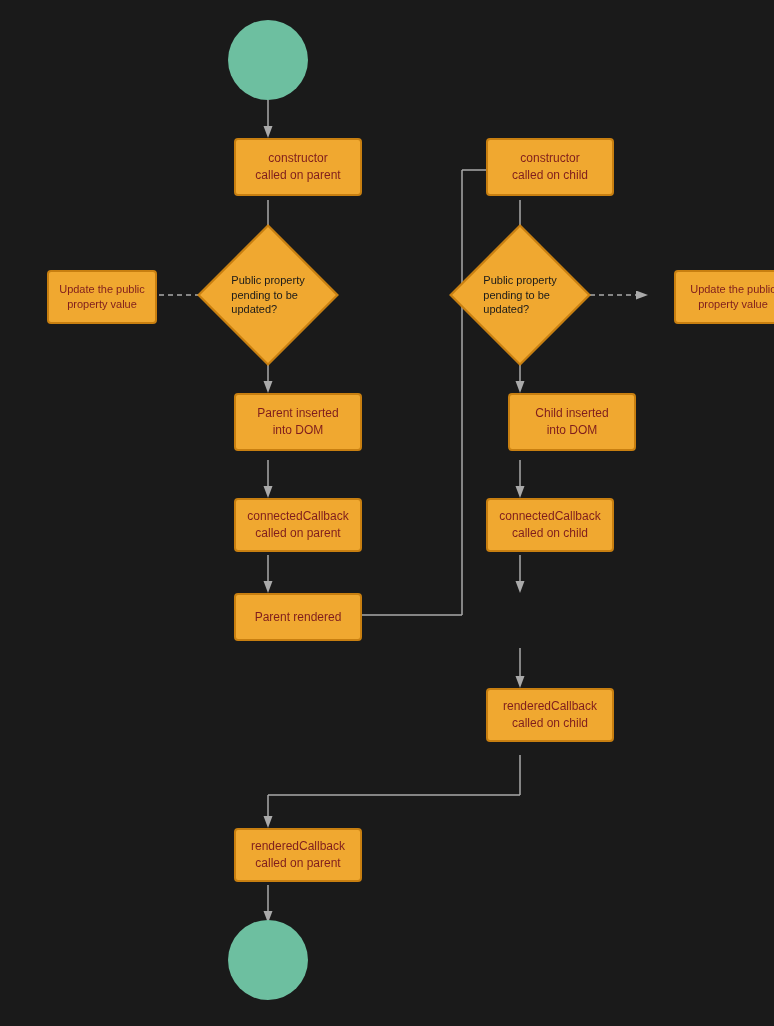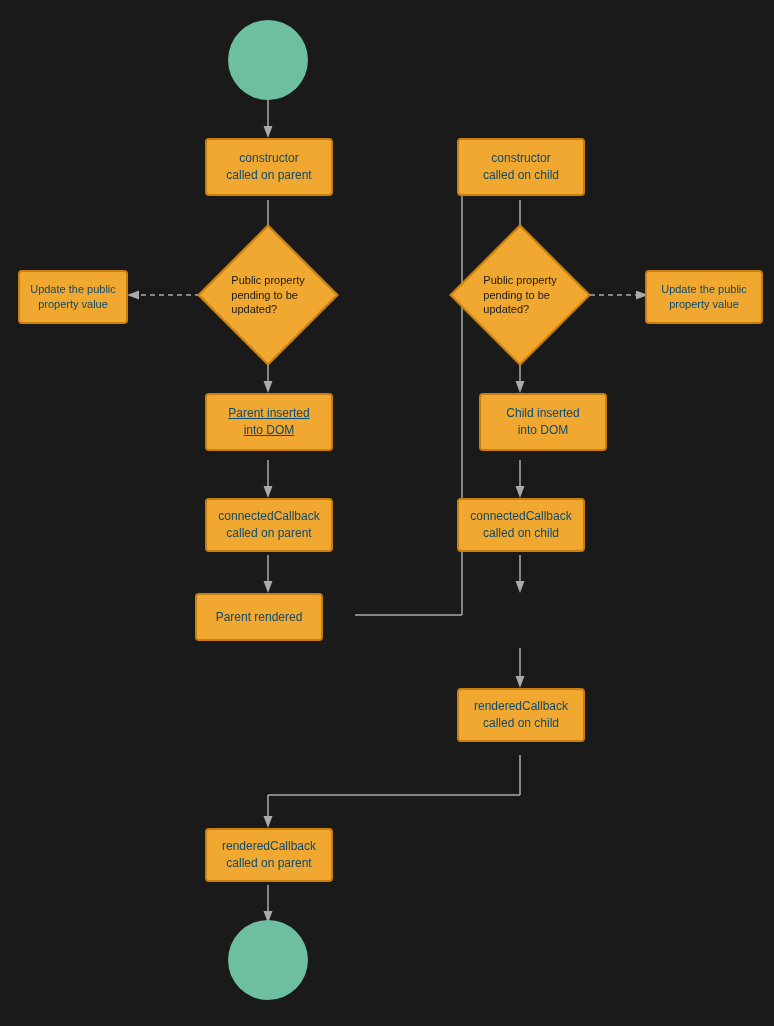--- a/index.html
+++ b/index.html
@@ -29,22 +29,23 @@
       height: 80px;
       border-radius: 50%;
       background: #6dbfa0;
     }
     .rect {
       background: #f0a830;
       border: 2px solid #c87f10;
       border-radius: 4px;
       padding: 8px 10px;
       font-size: 12px;
-      color: #0c4a6e;
+      color: #7f1d1d;
       line-height: 1.4;
+      margin-left: 29px;
     }
     .diamond-wrap {
       position: absolute;
       display: flex;
       align-items: center;
       justify-content: center;
     }
     .diamond {
       width: 100px;
       height: 100px;
@@ -134,31 +135,31 @@
     <span class="diamond-text" style="white-space:pre-line; font-size:11px;">Public property
 pending to be
 updated?</span>
   </div>
 
   <div class="node rect" style="left:18px; top:270px; width:110px; min-height:54px; position:absolute;">
     <span style="white-space:pre-line; font-size:11px;">Update the public
 property value</span>
   </div>
 
-  <div class="node rect" style="left:205px; top:393px; width:128px; min-height:58px; position:absolute;text-decoration:underline;">
+  <div class="node rect" style="left:205px; top:393px; width:128px; min-height:58px; position:absolute;">
     <span style="white-space:pre-line; font-size:12px;">Parent inserted
 into DOM</span>
   </div>
 
   <div class="node rect" style="left:205px; top:498px; width:128px; min-height:52px; position:absolute;">
     <span style="white-space:pre-line; font-size:12px;">connectedCallback
 called on parent</span>
   </div>
 
-  <div class="node rect" style="left:195px; top:593px; width:128px; min-height:48px; position:absolute;">
+  <div class="node rect" style="left:205px; top:593px; width:128px; min-height:48px; position:absolute;">
     <span style="font-size:12px;">Parent rendered</span>
   </div>
 
   <div class="node rect" style="left:205px; top:828px; width:128px; min-height:52px; position:absolute;">
     <span style="white-space:pre-line; font-size:12px;">renderedCallback
 called on parent</span>
   </div>
 
   <div class="node circle" style="left:228px; top:920px; width:80px; height:80px; border-radius:50%; background:#6dbfa0; position:absolute;"></div>
 

